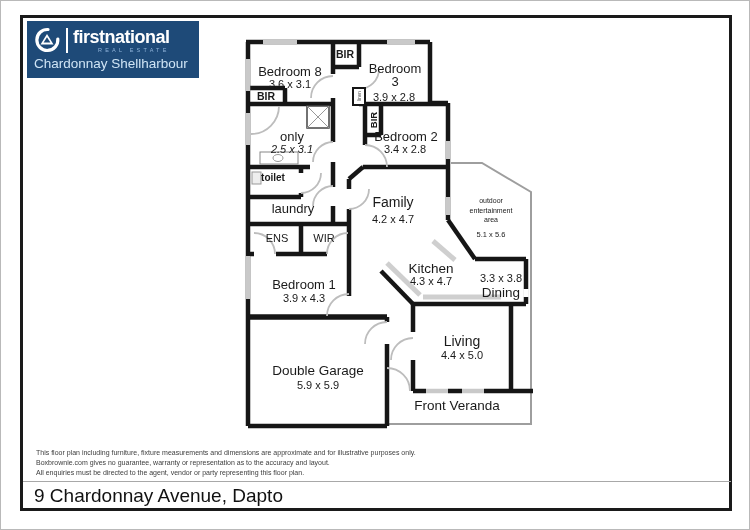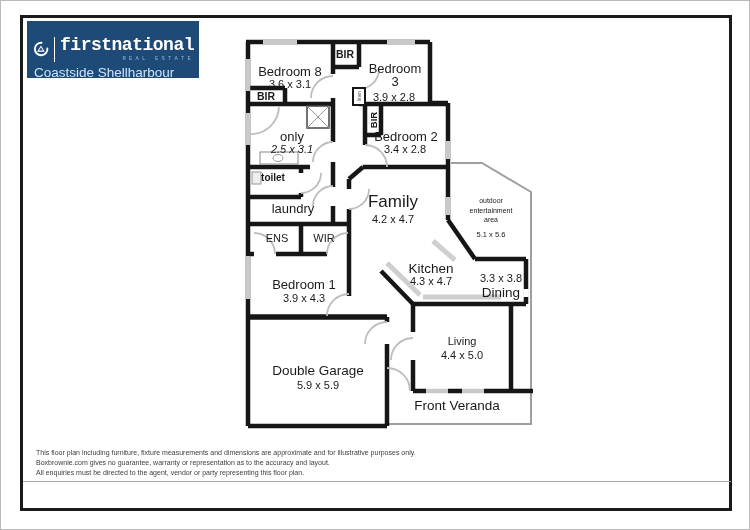--- a/index.html
+++ b/index.html
@@ -4,21 +4,21 @@
 <style>
   html,body{margin:0;padding:0;background:#fff;}
   .page{position:relative;width:750px;height:530px;background:#ffffff;
         border:1px solid #b9b9b9;box-sizing:border-box;overflow:hidden;
         font-family:"Liberation Sans",sans-serif;}
   .frame{position:absolute;left:19px;top:14px;width:712px;height:496px;
          border:3px solid #1a1a1a;box-sizing:border-box;}
   .sep{position:absolute;left:22px;top:480px;width:708px;height:1px;background:#a8a8a8;}
   
   .logo{position:absolute;left:26px;top:20px;width:172px;height:57px;background:#1e4a78;}
-  .logo-top{display:flex;align-items:center;padding:13px 5px 0 5px;font-family:Liberation Mono, monospace;}
+  .logo-top{display:flex;align-items:center;padding:4px 5px 0 5px;}
   .logo-bar{width:2px;height:25px;background:#ffffff;margin:0 5px 0 4px;}
   .logo-txtcol{display:flex;flex-direction:column;}
   .brand{color:#ffffff;font-weight:bold;font-size:18px;line-height:19px;letter-spacing:-0.5px;}
   .brand-sub{color:#8fb3d9;font-size:5.5px;letter-spacing:3.2px;text-align:right;margin-top:0px;}
   .office{color:#cfe4f5;font-size:13.5px;line-height:15px;padding-left:7px;margin-top:1px;}
   
   .plan{position:absolute;left:0;top:0;}
   
   .lbl{position:absolute;transform:translate(-50%,-50%);white-space:nowrap;
        color:#1a1a1a;text-align:center;}
@@ -50,21 +50,21 @@
         <path d="M16,4.5 A10.5,10.5 0 1 0 25.8,14" stroke="#ffffff" stroke-width="3.2" fill="none" stroke-linecap="round"></path>
         <path d="M15,9 L21.5,19.5 L8.5,19.5 Z" fill="#ffffff"></path>
         <path d="M15,12.2 L18.4,17.6 L11.6,17.6 Z" fill="#1e4a78"></path>
       </svg>
       <div class="logo-bar"></div>
       <div class="logo-txtcol">
         <div class="brand">firstnational</div>
         <div class="brand-sub">REAL ESTATE</div>
       </div>
     </div>
-    <div class="office">Coastside Shellharbour</div>
+    <div class="office">Chardonnay Shellharbour</div>
   </div>
 
   <svg class="plan" width="750" height="530" viewBox="0 0 750 530">
 
     <g stroke="#9e9e9e" stroke-width="2" fill="none">
       <path d="M450,162 H481 L530,191 V423 H386"></path>
     </g>
 
     <g stroke="#161616" stroke-width="4.5" fill="none" stroke-linecap="butt">
       <path d="M245,41 H429"></path>
@@ -169,40 +169,41 @@
 
   <div class="lbl sm" style="left:272px;top:176px;font-weight:bold;">toilet</div>
   <div class="lbl nm" style="left:292px;top:207px;">laundry</div>
 
   <div class="lbl md" style="left:276px;top:237px;">ENS</div>
   <div class="lbl md" style="left:323px;top:237px;">WIR</div>
 
   <div class="lbl nm" style="left:303px;top:283px;">Bedroom 1</div>
   <div class="lbl dm" style="left:303px;top:297px;">3.9 x 4.3</div>
 
-  <div class="lbl nm" style="left:392px;top:201px;font-size:17px;">Family</div>
+  <div class="lbl nm" style="left:392px;top:201px;font-size:14px;">Family</div>
   <div class="lbl dm" style="left:392px;top:218px;">4.2 x 4.7</div>
 
   <div class="lbl outdoor" style="left:490px;top:209px;">outdoor entertainment area</div>
   <div class="lbl dm7" style="left:490px;top:233px;">5.1 x 5.6</div>
 
   <div class="lbl nm" style="left:430px;top:267px;font-size:13.5px;">Kitchen</div>
   <div class="lbl dm" style="left:430px;top:280px;">4.3 x 4.7</div>
 
   <div class="lbl dm" style="left:500px;top:277px;">3.3 x 3.8</div>
   <div class="lbl nm" style="left:500px;top:291px;font-size:13.5px;">Dining</div>
 
-  <div class="lbl nm" style="left:461px;top:340px;font-size:11px;">Living</div>
+  <div class="lbl nm" style="left:461px;top:340px;font-size:14px;">Living</div>
   <div class="lbl dm" style="left:461px;top:354px;">4.4 x 5.0</div>
 
   <div class="lbl nm" style="left:317px;top:369px;font-size:13.5px;">Double Garage</div>
   <div class="lbl dm" style="left:317px;top:384px;">5.9 x 5.9</div>
 
   <div class="lbl nm" style="left:456px;top:404px;font-size:13.5px;">Front Veranda</div>
 
   <div class="disclaimer">
     <div>This floor plan including furniture, fixture measurements and dimensions are approximate and for illustrative purposes only.</div>
     <div>Boxbrownie.com gives no guarantee, warranty or representation as to the accuracy and layout.</div>
     <div>All enquiries must be directed to the agent, vendor or party representing this floor plan.</div>
   </div>
   <div class="sep"></div>
+  <div class="address">9 Chardonnay Avenue, Dapto</div>
 
 </div>
 
 </body></html>

